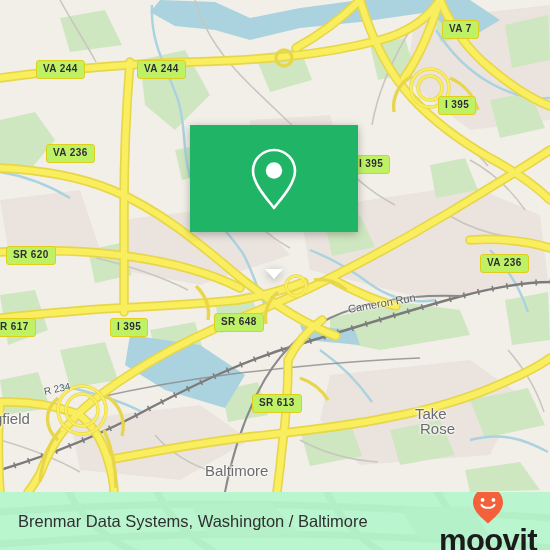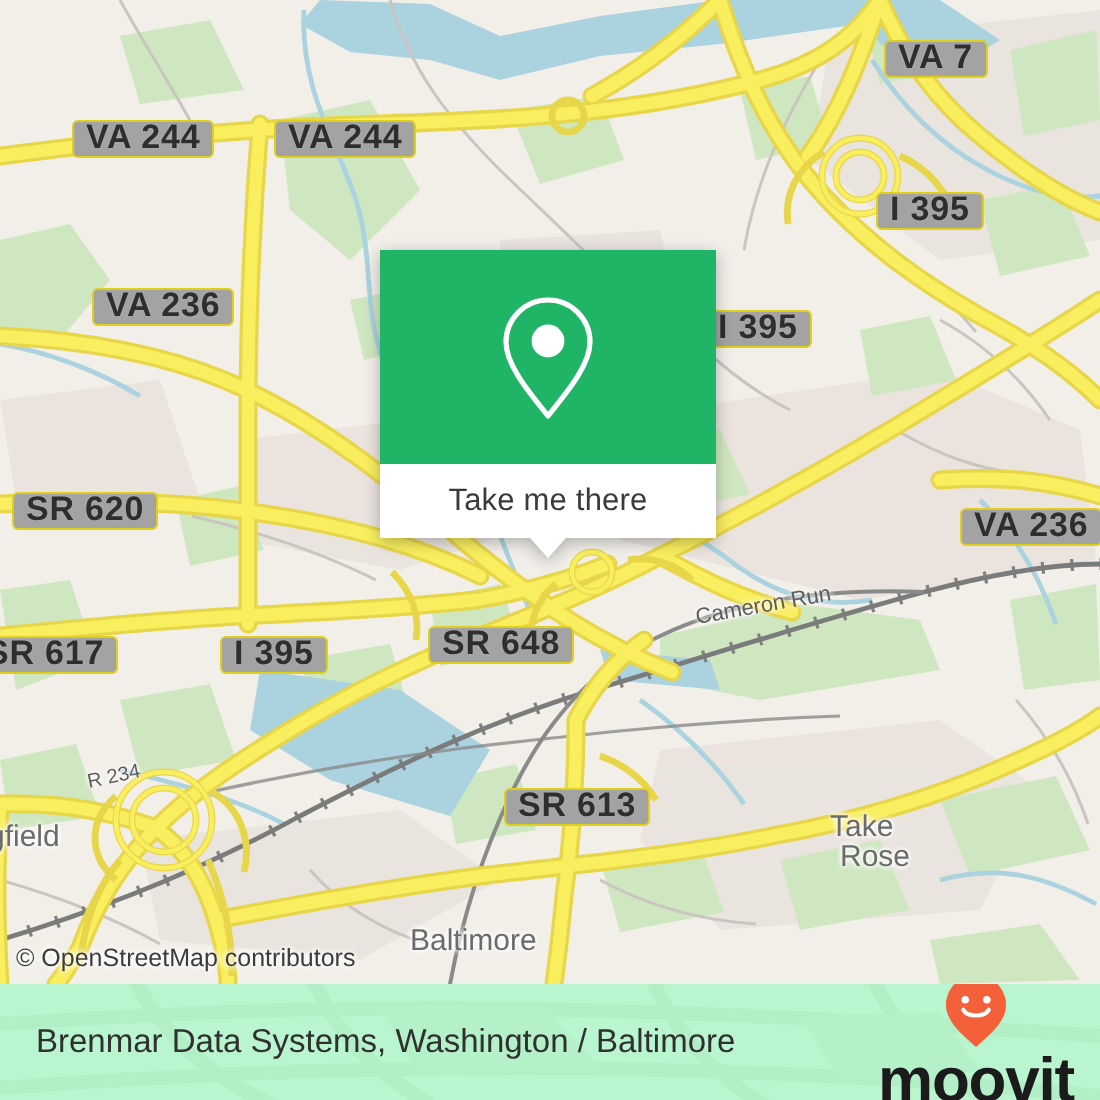--- a/index.html
+++ b/index.html
@@ -14,26 +14,26 @@
   #map {
     position:absolute; left:0; top:0; width:550px; height:492px;
     overflow:hidden;
     background:#f2efe9;
   }
   #map svg.mapsvg { position:absolute; left:0; top:0; width:550px; height:492px; display:block; }
 
   
   .shield {
     position:absolute;
-    background:#a3a3a3;
+    background:#bef264;
     border:1.6px solid #e0cf1a;
     border-radius:3px;
     color:#2e2e2e;
     font-weight:bold;
-    font-size:17px;
+    font-size:10px;
     letter-spacing:0.4px;
     padding:2px 6px 3px 6px;
     line-height:12px;
     white-space:nowrap;
     font-family:"Liberation Sans", sans-serif;
     text-shadow:0 0 1px rgba(255,255,255,.25);
   }
 
   
   .place {
@@ -329,31 +329,27 @@
     </div>
 
     <span class="water-label" style="left:348px; top:303px; transform:rotate(-10deg);">Cameron Run</span>
     <span class="water-label" style="left:44px; top:386px; transform:rotate(-12deg); font-size:10px;">R 234</span>
 
     <span class="place" style="left:415px; top:406px;">Take</span>
     <span class="place" style="left:420px; top:421px;">Rose</span>
     <span class="place" style="left:205px; top:463px;">Baltimore</span>
     <span class="place" style="left:-6px; top:411px;">gfield</span>
 
-    <span id="osm-attr">© OpenStreetMap contributors</span>
 
     <div id="callout">
       <div class="card-top">
         <svg width="56" height="66" viewBox="0 0 56 66">
           <path d="M28 4 C16.4 4 7 13.4 7 25 C7 38 22 54 28 62 C34 54 49 38 49 25 C49 13.4 39.6 4 28 4 Z" fill="none" stroke="#ffffff" stroke-width="2.6" stroke-linejoin="round"></path>
           <circle cx="28" cy="24.5" r="8.2" fill="#ffffff"></circle>
         </svg>
-      </div>
-      <div class="card-bottom">
-        <span class="cta-label">Take me there</span>
       </div>
       <div class="pointer"></div>
     </div>
 
   </div>
 
   <div id="bottombar">
 
     <svg class="bb-watermark" viewBox="0 0 550 78" xmlns="http://www.w3.org/2000/svg">
       <rect x="0" y="0" width="550" height="78" fill="#ffffff"></rect>

